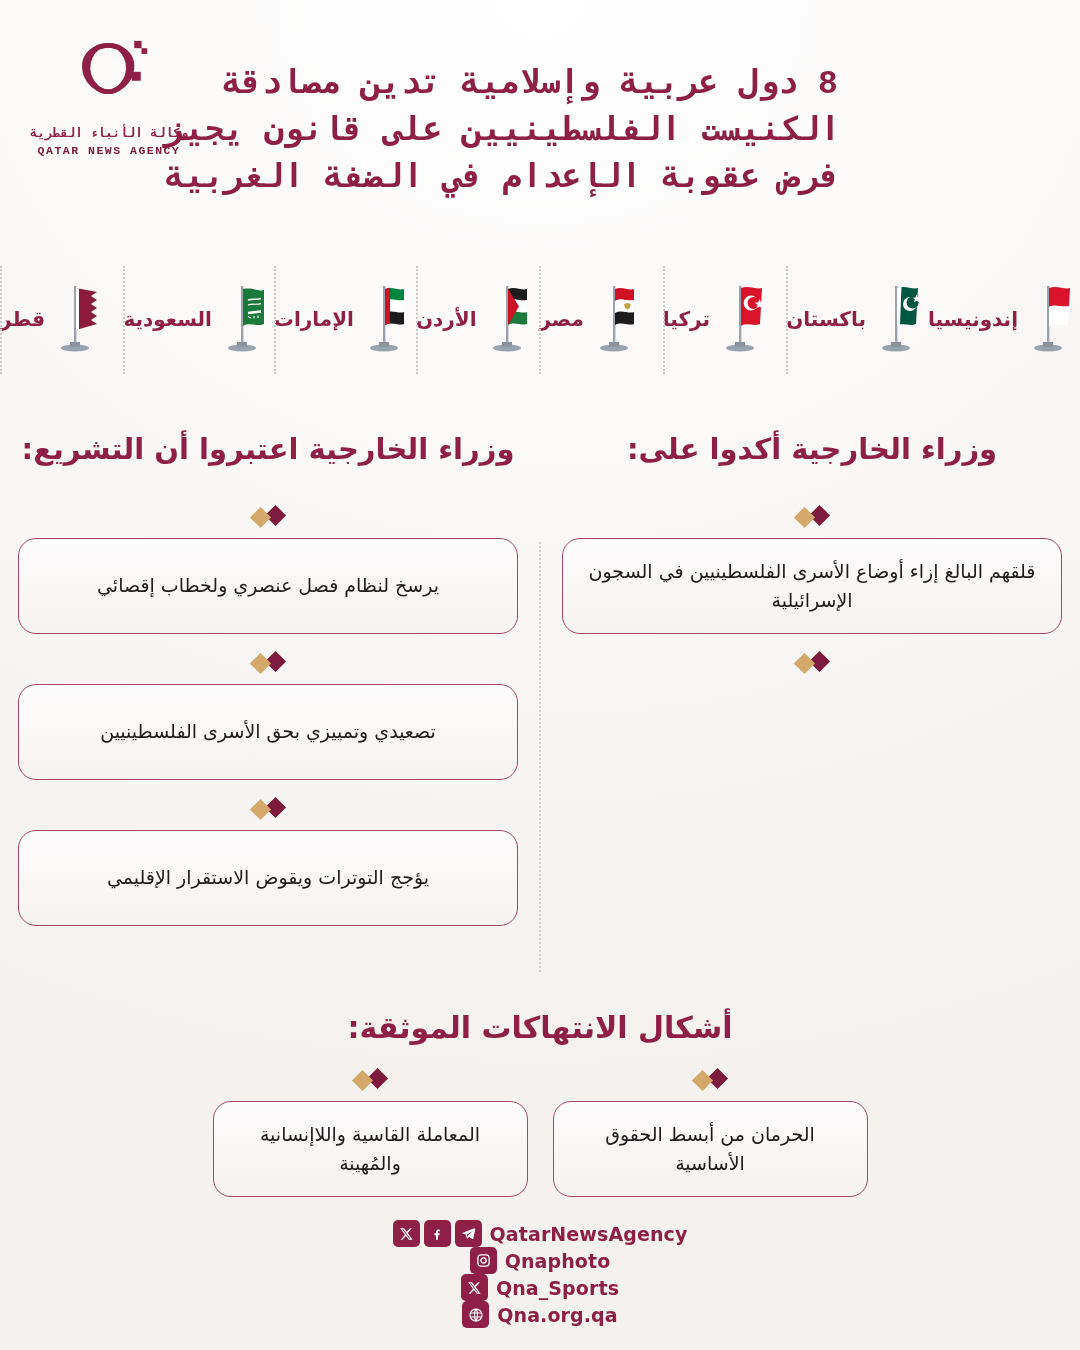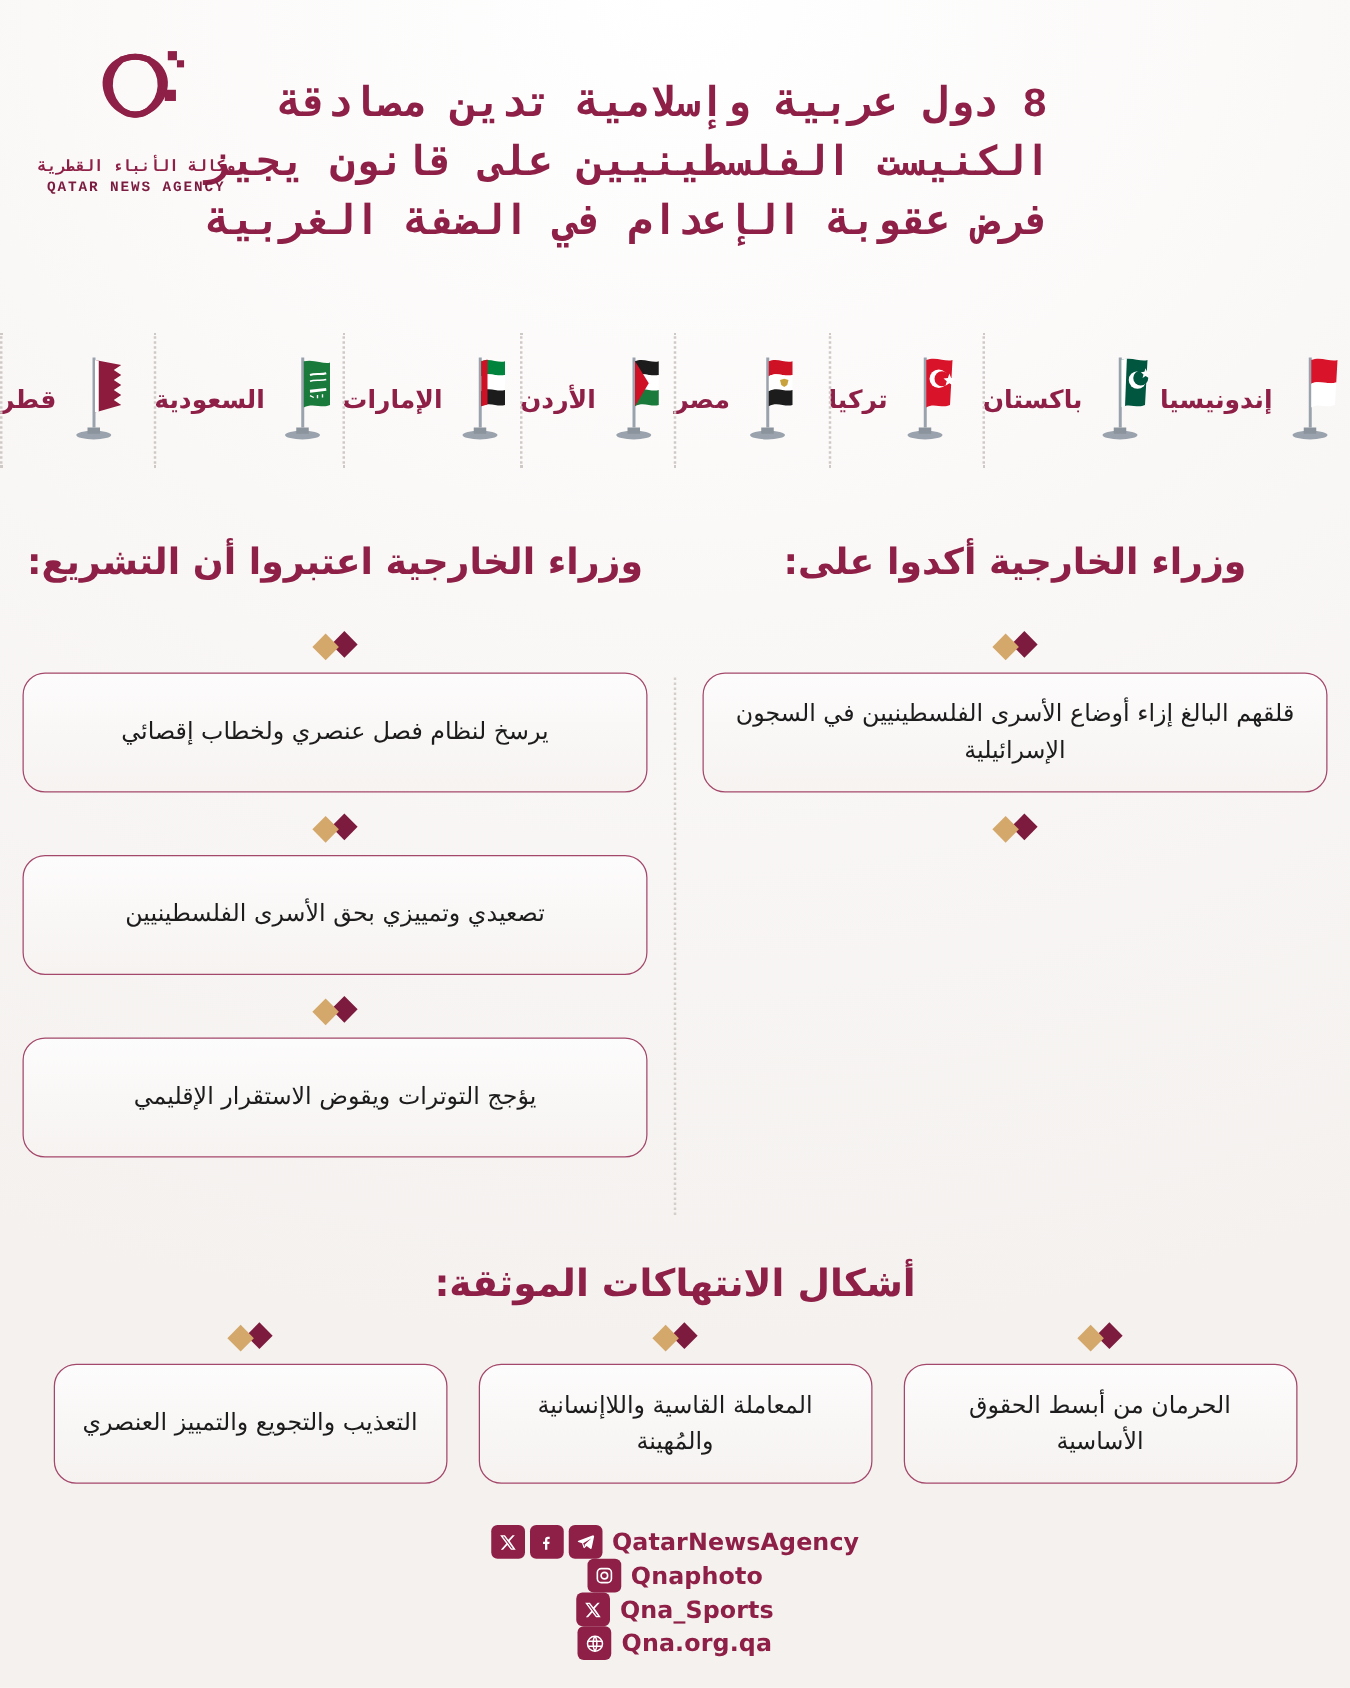--- a/index.html
+++ b/index.html
@@ -111,21 +111,21 @@
     line-height:1.55;
     text-align:center;
     width:100%;
   }
   .card-txt.just{ text-align:justify; text-align-last:center; }
 
   
   .bottom{ position:absolute; top:1010px; left:0; width:1080px; height:250px; }
   .bottom-head{
     text-align:center; color:#8e1f46;
-    font-size:30px; font-weight:bold; margin-bottom:10px;
+    font-size:30px; font-weight:bold; margin-bottom:20px;
   }
   .bottom-row{
     display:flex; flex-direction:row-reverse;
     justify-content:center; gap:25px;
     padding:0 33px;
   }
   .bcol{ width:315px; }
   .bcard{
     border:1.6px solid #a4486b;
     border-radius:18px;
@@ -345,29 +345,20 @@
           <div class="card-txt">يؤجج التوترات ويقوض الاستقرار الإقليمي</div>
         </div>
       </div>
     </div>
   </div>
 
   <div class="bottom">
     <div class="bottom-head">أشكال الانتهاكات الموثقة:</div>
     <div class="bottom-row">
 
-      <div class="bcol">
-        <div class="diamonds">
-          <span class="dmd dark"></span>
-          <span class="dmd gold"></span>
-        </div>
-        <div class="bcard">
-          <div class="card-txt">التعذيب والتجويع والتمييز العنصري</div>
-        </div>
-      </div>
 
       <div class="bcol">
         <div class="diamonds">
           <span class="dmd dark"></span>
           <span class="dmd gold"></span>
         </div>
         <div class="bcard">
           <div class="card-txt">المعاملة القاسية واللاإنسانية والمُهينة</div>
         </div>
       </div>

